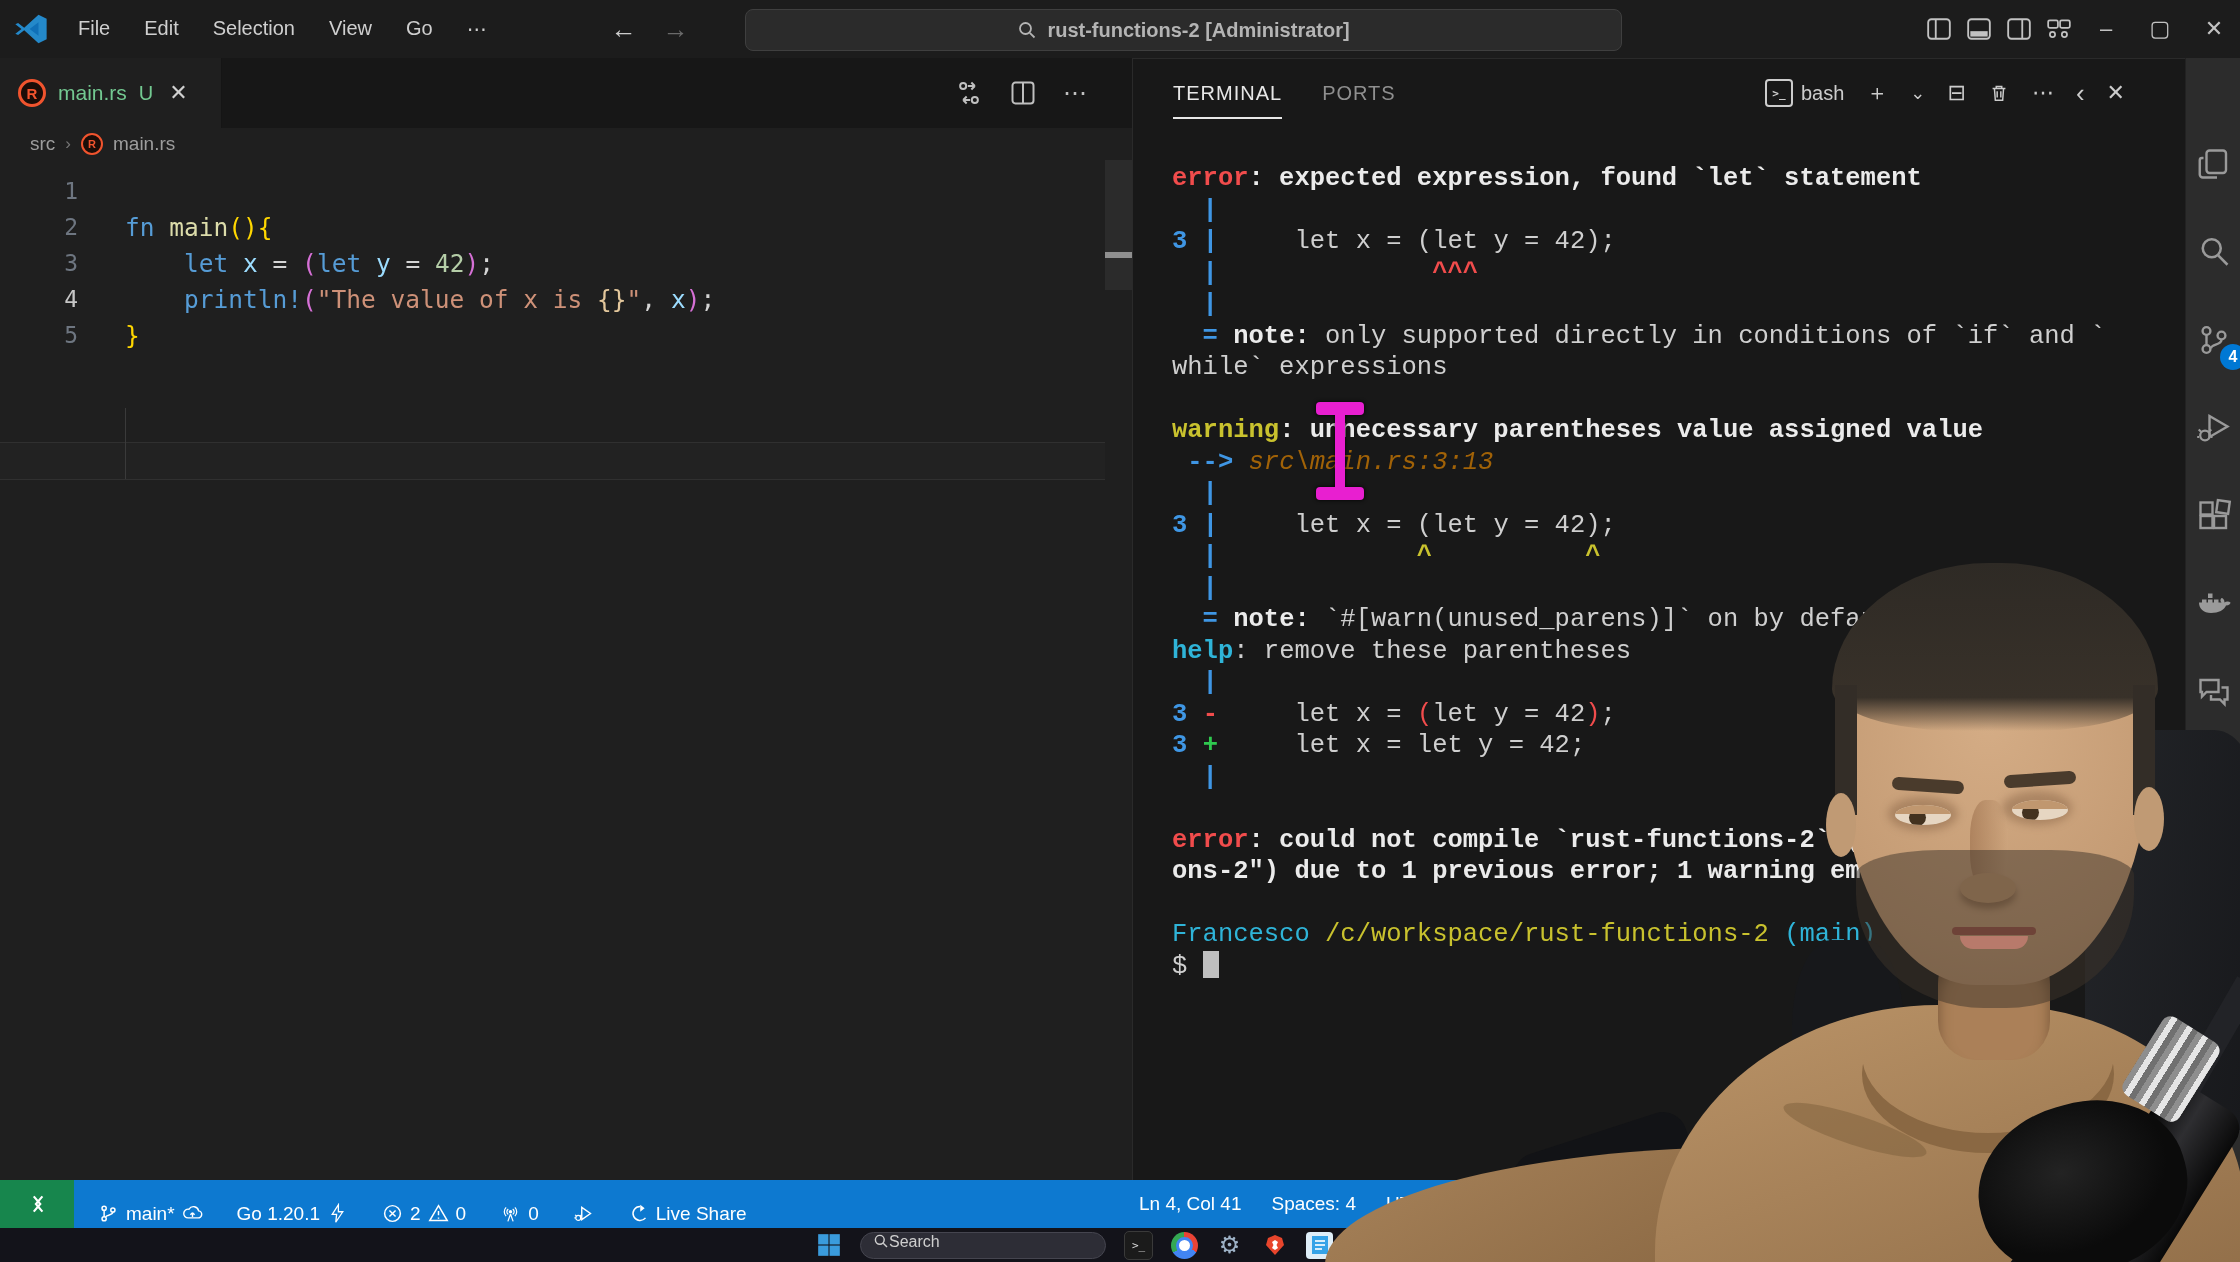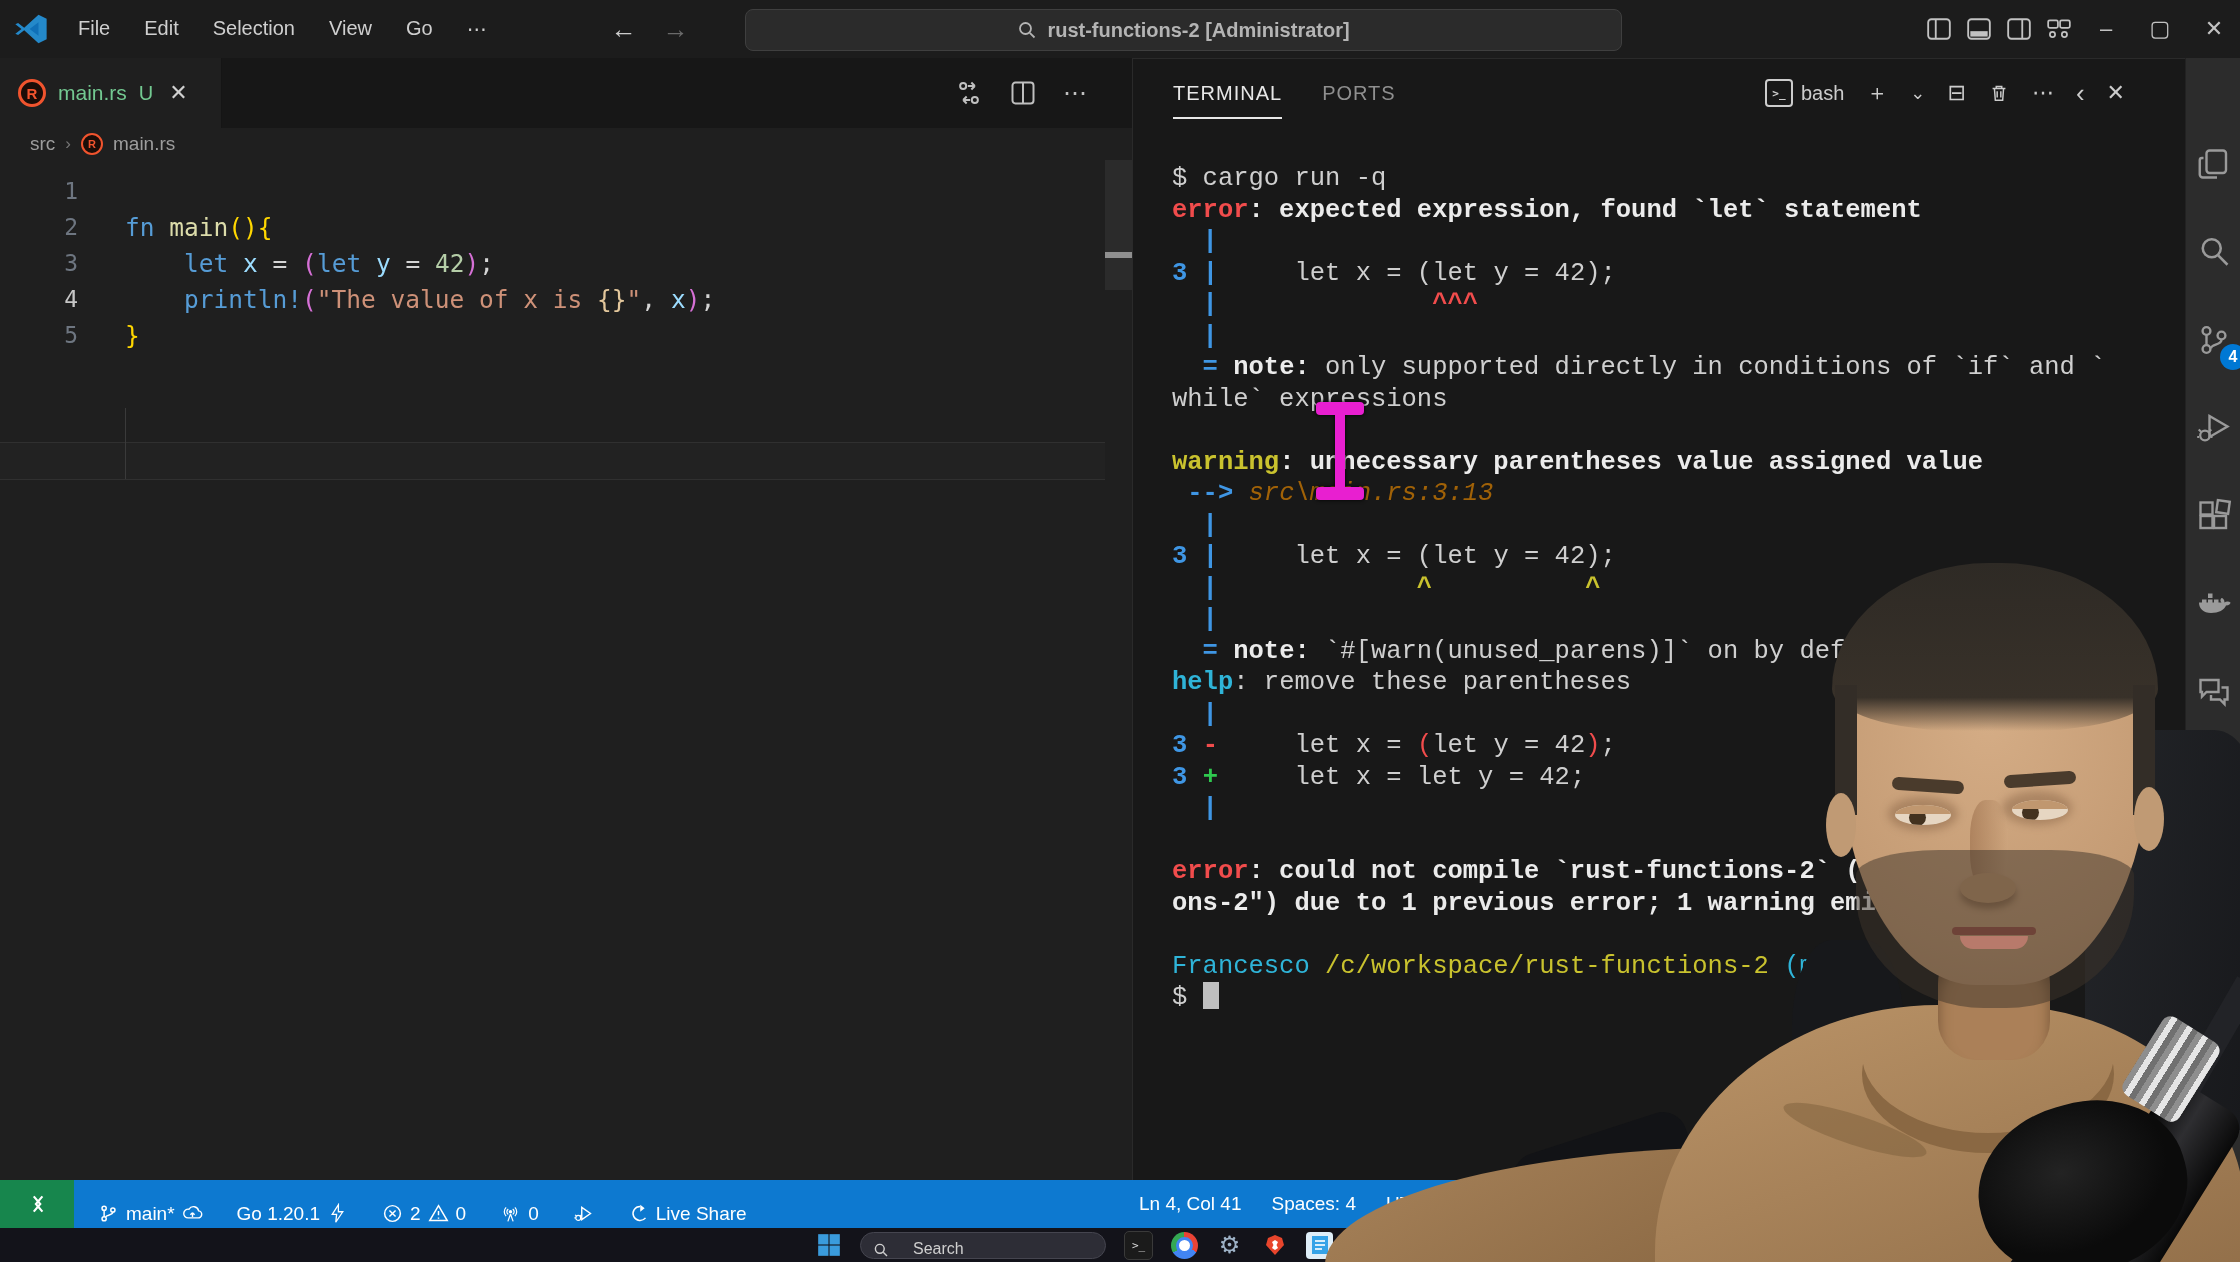--- a/index.html
+++ b/index.html
@@ -60,21 +60,21 @@
   
   .statusbar{position:absolute;left:0;top:1180px;width:2240px;height:48px;background:#0d79d0;display:flex;align-items:center;color:#fff;font-size:19px;}
   .remote-btn{width:74px;height:48px;background:#17864d;display:flex;align-items:center;justify-content:center;flex:0 0 auto;}
   .sb-left{display:flex;align-items:center;gap:34px;margin-left:24px;margin-top:19px;}
   .sb-item{display:flex;align-items:center;gap:7px;white-space:nowrap;}
   .sb-right{position:absolute;left:1139px;top:0;height:48px;display:flex;align-items:center;gap:30px;}
   .sb-ico{width:21px;height:21px;display:block;}
   
   .taskbar{position:absolute;left:0;top:1228px;width:2240px;height:34px;background:#13131a;display:flex;align-items:center;}
   .tb-inner{display:flex;align-items:center;gap:18px;margin-left:816px;}
-  .tb-search{width:246px;height:27px;background:#2d2d36;border:1px solid #45454f;border-radius:14px;display:flex;align-items:flex-end;gap:24px;
+  .tb-search{width:246px;height:27px;background:#2d2d36;border:1px solid #45454f;border-radius:14px;display:flex;align-items:flex-start;gap:0;
              padding-left:12px;color:#cfcfcf;font-size:16px;box-sizing:border-box;}
   .tb-ico{width:27px;height:27px;border-radius:5px;display:flex;align-items:center;justify-content:center;flex:0 0 auto;}
   .tb-ico.active{background:#2e2e3a;outline:1px solid #4a4a55;}
   
   .activitybar{position:absolute;left:2185px;top:58px;width:55px;height:1122px;background:#2c2c2c;border-left:1px solid #222;box-sizing:border-box;z-index:8;}
   .act-item{position:absolute;left:10px;width:36px;height:36px;color:#9a9a9a;}
   .act-badge{position:absolute;left:24px;top:22px;min-width:26px;height:26px;border-radius:13px;background:#0078d4;color:#fff;
              font-size:16px;display:flex;align-items:center;justify-content:center;font-weight:bold;}
   
   .ibeam{position:absolute;left:1316px;top:402px;width:48px;height:98px;z-index:70;filter:drop-shadow(0 0 2px #000);}
@@ -248,21 +248,20 @@
         <span>⊟</span>
         <svg width="22" height="22" viewBox="0 0 24 24">
           <path d="M5 7 h14 M9 7 V5 h6 v2 M7 7 l1 13 h8 l1-13 M10 10 v7 M14 10 v7" fill="none" stroke="#ccc" stroke-width="1.6"></path>
         </svg>
         <span>⋯</span>
         <span style="font-size:26px;">‹</span>
         <span>✕</span>
       </div>
     </div>
     <div class="terminal" id="terminal-lines">
-        <div class="term-line"><span style="color: rgb(207, 207, 207);">$ cargo run -q</span></div>
         <div class="term-line"><span style="color: rgb(241, 76, 76); font-weight: bold;">error</span><span style="color: rgb(235, 235, 235); font-weight: bold;">: expected expression, found `let` statement</span></div>
         <div class="term-line"><span style="color: rgb(207, 207, 207);">  </span><span style="color: rgb(63, 150, 228); font-weight: bold;">|</span></div>
         <div class="term-line"><span style="color: rgb(63, 150, 228); font-weight: bold;">3</span><span style="color: rgb(207, 207, 207);"> </span><span style="color: rgb(63, 150, 228); font-weight: bold;">|</span><span style="color: rgb(207, 207, 207);">     let x = (let y = 42);</span></div>
         <div class="term-line"><span style="color: rgb(207, 207, 207);">  </span><span style="color: rgb(63, 150, 228); font-weight: bold;">|</span><span style="color: rgb(207, 207, 207);">              </span><span style="color: rgb(241, 76, 76); font-weight: bold;">^^^</span></div>
         <div class="term-line"><span style="color: rgb(207, 207, 207);">  </span><span style="color: rgb(63, 150, 228); font-weight: bold;">|</span></div>
         <div class="term-line"><span style="color: rgb(207, 207, 207);">  </span><span style="color: rgb(63, 150, 228); font-weight: bold;">=</span><span style="color: rgb(207, 207, 207);"> </span><span style="color: rgb(235, 235, 235); font-weight: bold;">note:</span><span style="color: rgb(207, 207, 207);"> only supported directly in conditions of `if` and `</span></div>
         <div class="term-line"><span style="color: rgb(207, 207, 207);">while` expressions</span></div>
         <div class="term-line"></div>
         <div class="term-line"><span style="color: rgb(201, 194, 46); font-weight: bold;">warning</span><span style="color: rgb(235, 235, 235); font-weight: bold;">: unnecessary parentheses value assigned value</span></div>
         <div class="term-line"><span style="color: rgb(207, 207, 207);"> </span><span style="color: rgb(63, 150, 228); font-weight: bold;">--&gt;</span><span style="color: #a16207; font-style: italic;"> src\main.rs:3:13</span></div>

